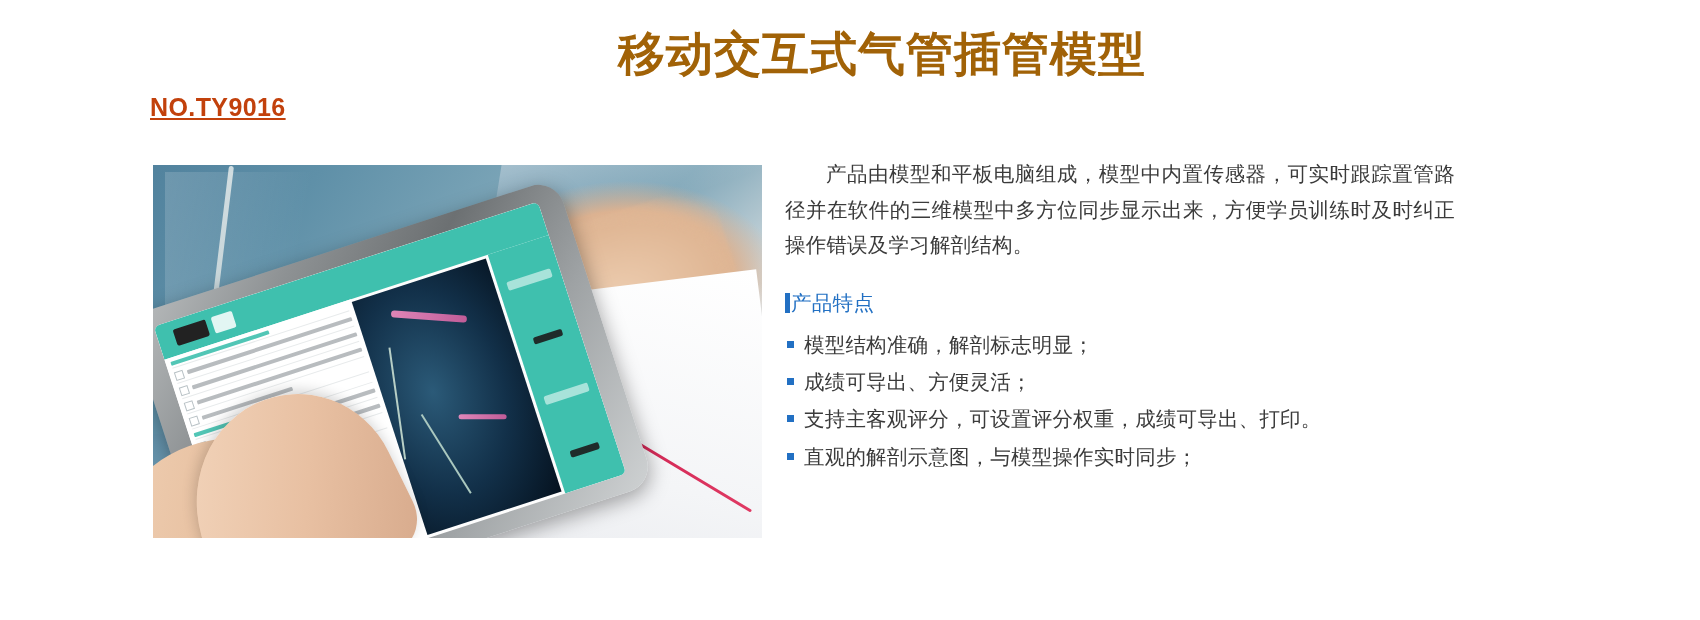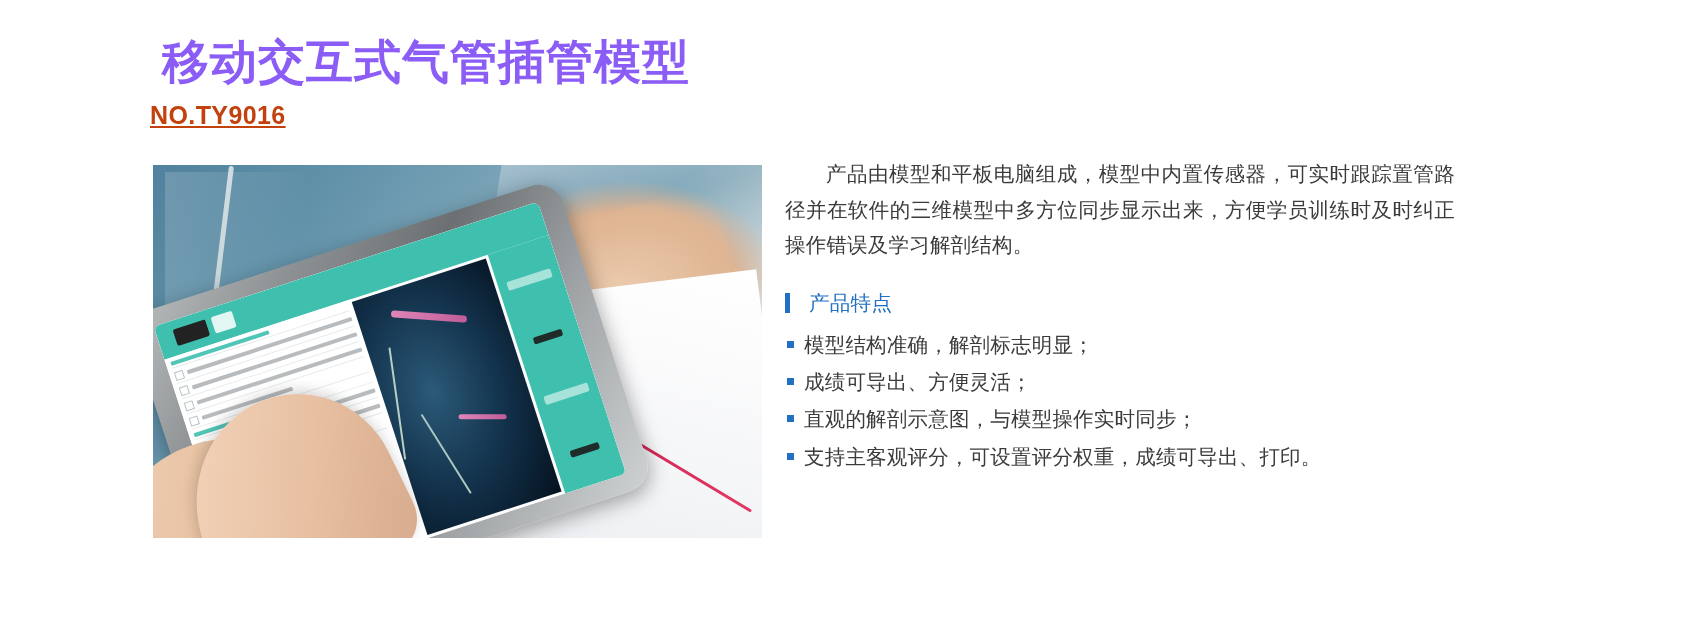--- a/index.html
+++ b/index.html
@@ -25,24 +25,25 @@
   .header {
     position: absolute;
     left: 150px;
     top: 24px;
     width: 1000px;
   }
   .product-title {
     font-size: 47px;
     line-height: 1.12;
     font-weight: bold;
-    color: #8b5cf6;
+    color: #a16207;
     letter-spacing: 1px;
-    margin: 12px;
+    margin: 4px;
     white-space: nowrap;
+    text-align: right;
   }
   .product-code {
     font-size: 25px;
     font-weight: bold;
     color: #c2410c;
     letter-spacing: 0.4px;
     margin: 12px 0 0 0;
     white-space: nowrap;
     text-decoration: underline;
   }
@@ -306,21 +307,21 @@
     line-height: 1.74;
     color: #3b3b3b;
     text-indent: 2em;
     margin: 0 0 26px 0;
     text-align: justify;
     letter-spacing: .2px;
   }
   .feat-head {
     display: flex;
     align-items: center;
-    gap: 19px;
+    gap: 1px;
     margin: 0 0 10px 0;
   }
   .feat-bar {
     width: 5px;
     height: 20px;
     background: #2270C3;
     flex: none;
   }
   .feat-title {
     font-size: 20.5px;
@@ -442,18 +443,18 @@
     <p class="intro">产品由模型和平板电脑组成，模型中内置传感器，可实时跟踪置管路径并在软件的三维模型中多方位同步显示出来，方便学员训练时及时纠正操作错误及学习解剖结构。</p>
 
     <div class="feat-head">
       <span class="feat-bar"></span>
       <h2 class="feat-title">产品特点</h2>
     </div>
 
     <ul class="feat-list">
       <li class="feat-item">模型结构准确，解剖标志明显；</li>
       <li class="feat-item">成绩可导出、方便灵活；</li>
+      <li class="feat-item">支持主客观评分，可设置评分权重，成绩可导出、打印。</li>
       <li class="feat-item">直观的解剖示意图，与模型操作实时同步；</li>
-      <li class="feat-item">支持主客观评分，可设置评分权重，成绩可导出、打印。</li>
     </ul>
   </div>
 
 </div>
 
 </body></html>

